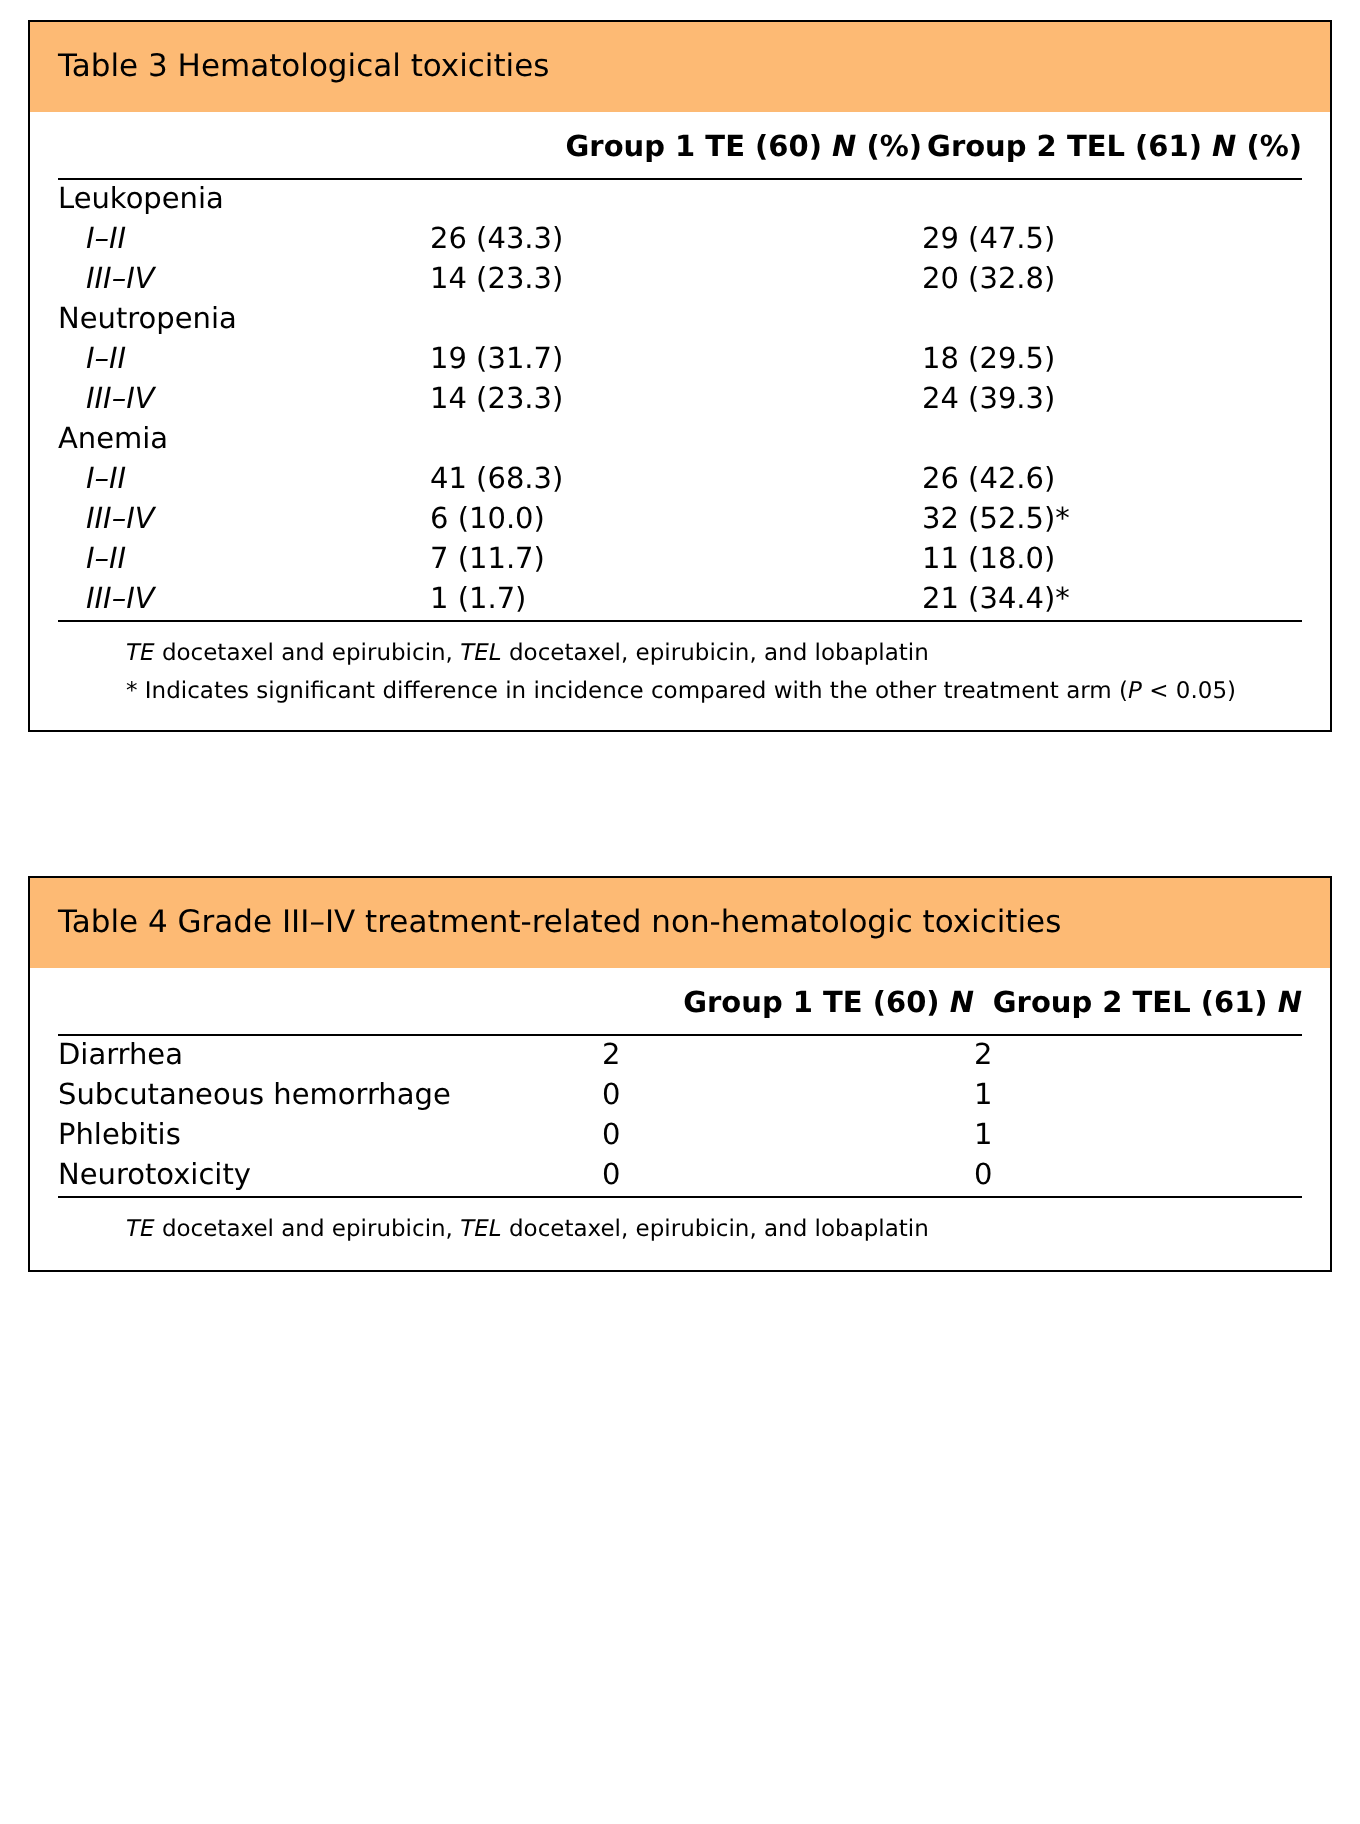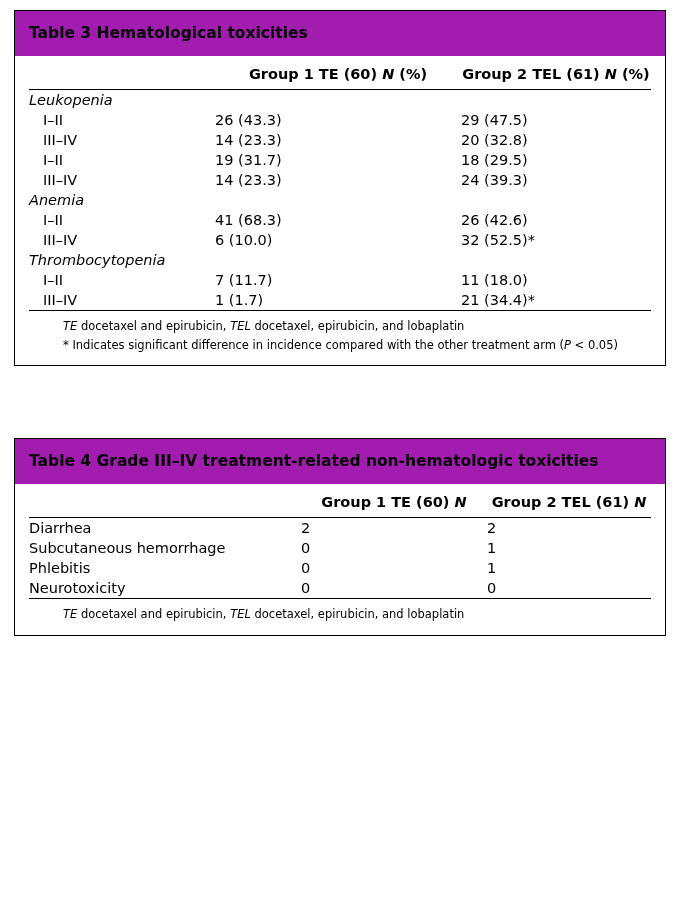--- a/index.html
+++ b/index.html
@@ -20,57 +20,57 @@
     box-sizing: border-box;
     width: 680px;
   }
   .table-box {
     border: 1px solid #000000;
     background: #ffffff;
     box-sizing: border-box;
     width: 652px;
   }
   .table-caption {
-    background: #a21caf;
+    background: #fdba74;
     padding: 12px 14px 12px 14px;
-    font-weight: bold;
+    font-weight: normal;
     font-size: 15.5px;
     line-height: 1.35;
   }
   .table-body {
     padding: 0 14px 0 14px;
     background: #ffffff;
   }
   table.data {
     border-collapse: collapse;
     width: 100%;
     font-size: 14.5px;
   }
   table.data th {
-    text-align: center;
+    text-align: right;
     font-weight: bold;
     font-size: 14.5px;
     padding: 10px 0 7px 0;
     vertical-align: bottom;
   }
   table.data thead tr {
     border-bottom: 1.6px solid #000000;
   }
   table.data td {
     padding: 2px 0 2px 0;
     vertical-align: top;
     font-size: 14.5px;
   }
   .group-row td {
-    font-style: italic;
     padding-top: 5px;
     margin-top: 12px;
   }
   .sub-label {
     padding-left: 14px !important;
+    font-style: italic;
   }
   .col-label { width: 186px; }
   .col-g1 { width: 246px; }
   .col-g2 { width: auto; }
   .t4 .col-label { width: 272px; }
   .t4 .col-g1 { width: 186px; }
   .last-body-row td {
     padding-bottom: 6px;
   }
   .footnotes {
@@ -112,20 +112,23 @@
             <td class="sub-label">I–II</td>
             <td>26 (43.3)</td>
             <td>29 (47.5)</td>
           </tr>
           <tr>
             <td class="sub-label">III–IV</td>
             <td>14 (23.3)</td>
             <td>20 (32.8)</td>
           </tr>
 
+          <tr class="group-row">
+            <td colspan="3">Neutropenia</td>
+          </tr>
           <tr>
             <td class="sub-label">I–II</td>
             <td>19 (31.7)</td>
             <td>18 (29.5)</td>
           </tr>
           <tr>
             <td class="sub-label">III–IV</td>
             <td>14 (23.3)</td>
             <td>24 (39.3)</td>
           </tr>
@@ -137,23 +140,20 @@
             <td class="sub-label">I–II</td>
             <td>41 (68.3)</td>
             <td>26 (42.6)</td>
           </tr>
           <tr>
             <td class="sub-label">III–IV</td>
             <td>6 (10.0)</td>
             <td>32 (52.5)*</td>
           </tr>
 
-          <tr class="group-row">
-            <td colspan="3">Thrombocytopenia</td>
-          </tr>
           <tr>
             <td class="sub-label">I–II</td>
             <td>7 (11.7)</td>
             <td>11 (18.0)</td>
           </tr>
           <tr class="last-body-row">
             <td class="sub-label">III–IV</td>
             <td>1 (1.7)</td>
             <td>21 (34.4)*</td>
           </tr>

